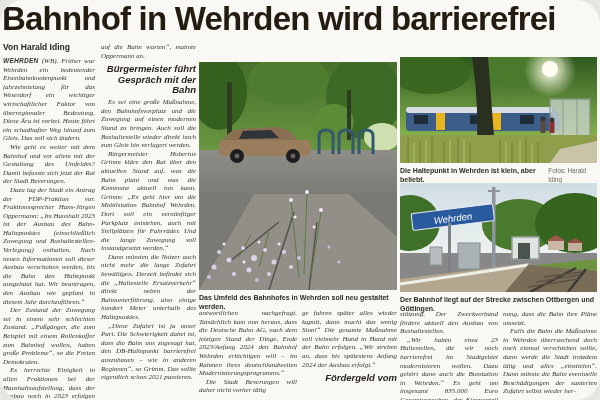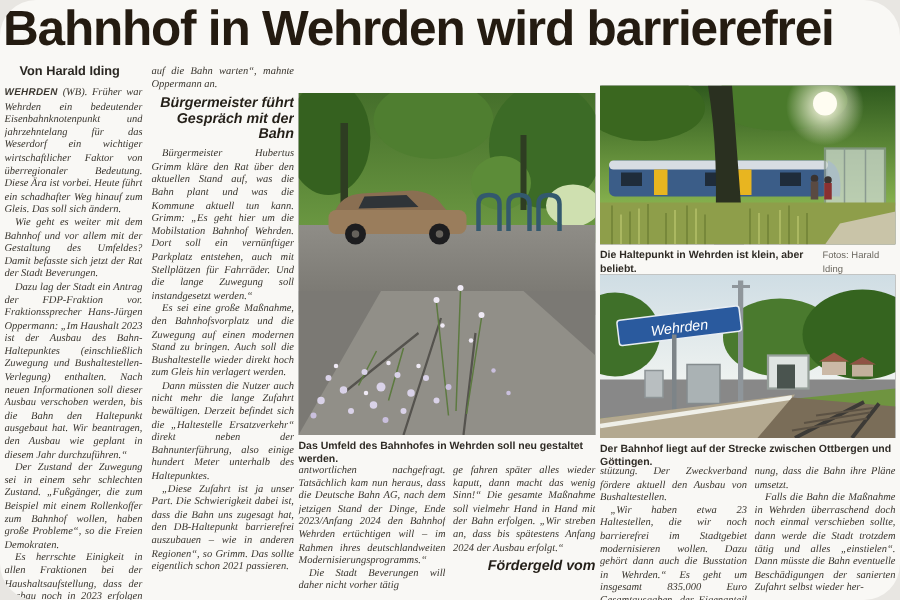--- a/index.html
+++ b/index.html
@@ -1,21 +1,21 @@
 <!DOCTYPE html>
 <html lang="de"><head>
 <meta charset="utf-8">
 <style>
   html,body{margin:0;padding:0;background:#e8e6e2;}
   #page{position:relative;width:600px;height:400px;background:#f9f8f5;overflow:hidden;
         font-family:"Liberation Serif",serif;color:#3a362f;border-radius:24px;}
   .abs{position:absolute;}
   #headline{left:2px;top:-2px;width:596px;font-family:"Liberation Sans",sans-serif;
             font-weight:700;font-size:33px;letter-spacing:-0.8px;color:#241b11;line-height:42px;margin:0;}
-  #byline{left:13px;top:42px;font-family:"Liberation Sans",sans-serif;font-weight:700;
+  #byline{left:3px;top:42px;font-family:"Liberation Sans",sans-serif;font-weight:700;
           font-size:8.5px;color:#2a2722;}
   .col{overflow:hidden;font-size:7px;line-height:8.6px;text-align:justify;hyphens:auto;font-style:italic;}
   .col p{margin:0;text-indent:7px;}
   .col p.lead,.col p.cont{text-indent:0;}
   .col p.lead b{font-family:"Liberation Sans",sans-serif;font-size:6.6px;letter-spacing:.2px;}
   .col p.sub{font-family:"Liberation Sans",sans-serif;font-weight:700;font-size:9.5px;
              line-height:10.5px;color:#241f18;text-indent:0;text-align:right;margin:4px 0 2.5px 0;}
   #col1{left:3px;top:57px;width:92px;height:343px;}
   #col2{left:101px;top:43px;width:95px;height:357px;}
   #colA{left:199px;top:309px;width:98px;height:91px;}
@@ -42,22 +42,22 @@
   <div id="col1" class="abs col">
       <p class="lead"><b>WEHRDEN </b>(WB). Früher war Wehrden ein bedeutender Eisenbahnknotenpunkt und jahrzehntelang für das Weserdorf ein wichtiger wirtschaftlicher Faktor von überregionaler Bedeutung. Diese Ära ist vorbei. Heute führt ein schadhafter Weg hinauf zum Gleis. Das soll sich ändern.</p>
       <p>Wie geht es weiter mit dem Bahnhof und vor allem mit der Gestaltung des Umfeldes? Damit befasste sich jetzt der Rat der Stadt Beverungen.</p>
       <p>Dazu lag der Stadt ein Antrag der FDP-Fraktion vor. Fraktionssprecher Hans-Jürgen Oppermann: „Im Haushalt 2023 ist der Ausbau des Bahn-Haltepunktes (einschließlich Zuwegung und Bushaltestellen-Verlegung) enthalten. Nach neuen Informationen soll dieser Ausbau verschoben werden, bis die Bahn den Haltepunkt ausgebaut hat. Wir beantragen, den Ausbau wie geplant in diesem Jahr durchzuführen.“</p>
       <p>Der Zustand der Zuwegung sei in einem sehr schlechten Zustand. „Fußgänger, die zum Beispiel mit einem Rollenkoffer zum Bahnhof wollen, haben große Probleme“, so die Freien Demokraten.</p>
       <p>Es herrschte Einigkeit in allen Fraktionen bei der Haushaltsaufstellung, dass der Ausbau noch in 2023 erfolgen sollte. „Noch weiter auf die Bahn zu warten, das ist unzumutbar. Wir können nicht länger</p>
     </div>
   <div id="col2" class="abs col">
       <p class="cont">auf die Bahn warten“, mahnte Oppermann an.</p>
       <p class="sub">Bürgermeister führt Gespräch mit der Bahn</p>
+      <p>Es sei eine große Maßnahme, den Bahnhofsvorplatz und die Zuwegung auf einen modernen Stand zu bringen. Auch soll die Bushaltestelle wieder direkt hoch zum Gleis hin verlagert werden.</p>
       <p>Bürgermeister Hubertus Grimm kläre den Rat über den aktuellen Stand auf, was die Bahn plant und was die Kommune aktuell tun kann. Grimm: „Es geht hier um die Mobilstation Bahnhof Wehrden. Dort soll ein vernünftiger Parkplatz entstehen, auch mit Stellplätzen für Fahrräder. Und die lange Zuwegung soll instandgesetzt werden.“</p>
-      <p>Es sei eine große Maßnahme, den Bahnhofsvorplatz und die Zuwegung auf einen modernen Stand zu bringen. Auch soll die Bushaltestelle wieder direkt hoch zum Gleis hin verlagert werden.</p>
       <p>Dann müssten die Nutzer auch nicht mehr die lange Zufahrt bewältigen. Derzeit befindet sich die „Haltestelle Ersatzverkehr“ direkt neben der Bahnunterführung, also einige hundert Meter unterhalb des Haltepunktes.</p>
       <p>„Diese Zufahrt ist ja unser Part. Die Schwierigkeit dabei ist, dass die Bahn uns zugesagt hat, den DB-Haltepunkt barrierefrei auszubauen – wie in anderen Regionen“, so Grimm. Das sollte eigentlich schon 2021 passieren.</p>
     </div>
 
   <div class="abs photo" style="left:199px;top:62px;width:198px;height:228px;">
     <svg width="198" height="228" viewBox="0 0 198 228">
       <defs>
         <linearGradient id="g1" x1="0" y1="0" x2="0" y2="1">
           <stop offset="0" stop-color="#456f2b"></stop>
             <stop offset="1" stop-color="#6f9c44"></stop>

